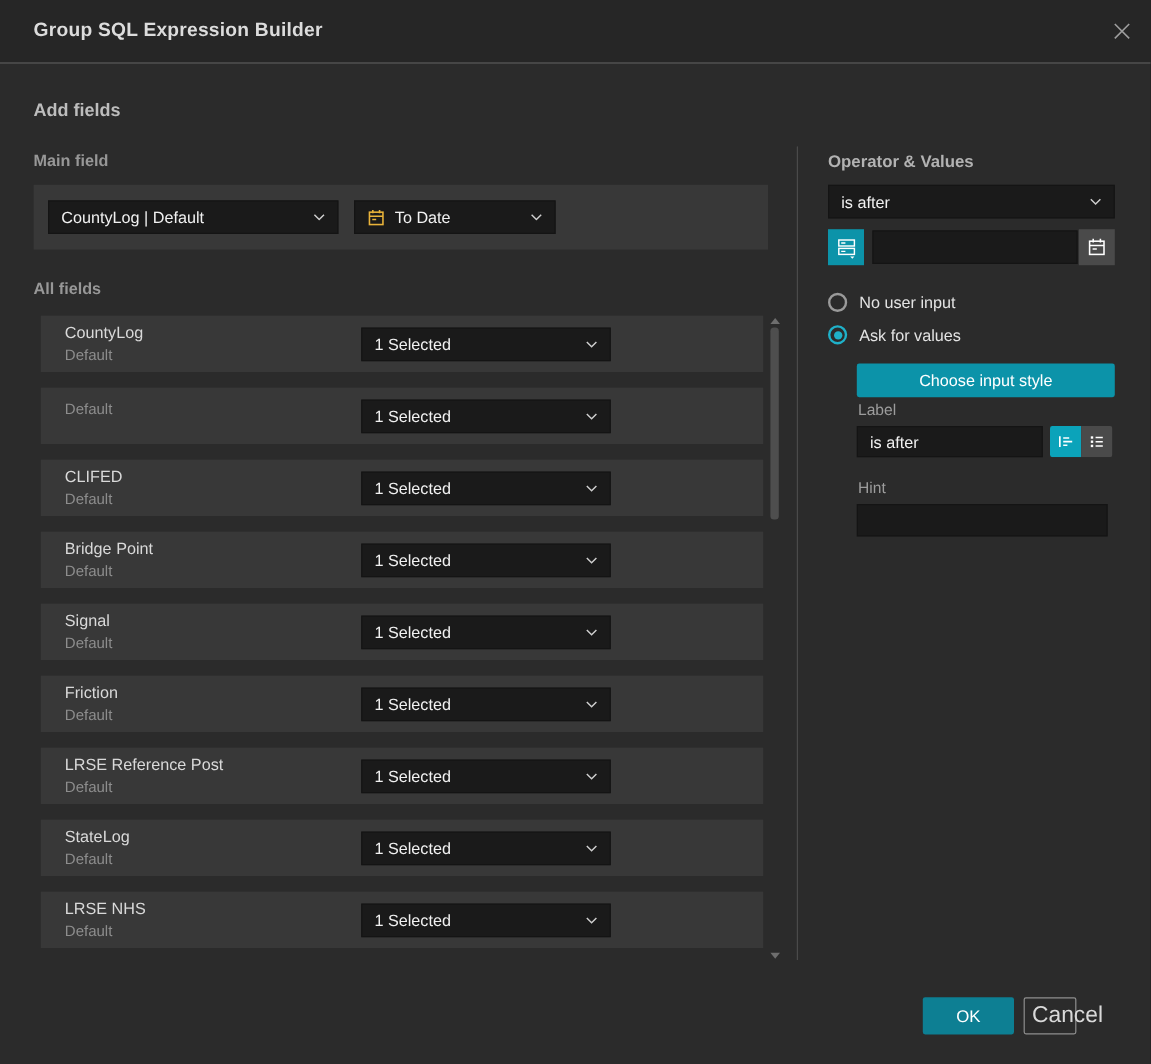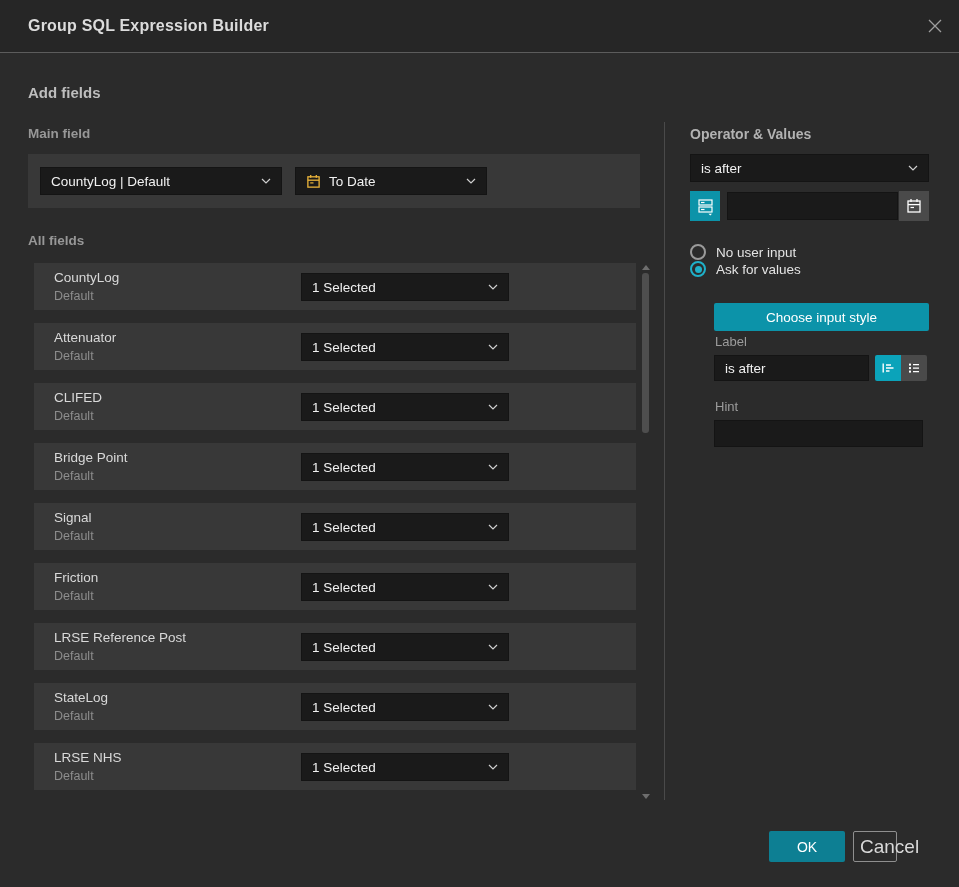--- a/index.html
+++ b/index.html
@@ -34,21 +34,21 @@
     color:#f1f1f1;font-size:13.5px;cursor:pointer;padding:0 10px;
   }
   .select .chev{margin-left:auto;flex:0 0 auto;}
   .txtinput{
     position:absolute;height:28px;background:#1a1a1a;border:1px solid #141414;
     box-sizing:border-box;color:#f1f1f1;font-size:13.5px;padding:0 10px;outline:none;
   }
   
   .main-panel{position:absolute;left:28px;top:154px;width:612px;height:54px;background:#383838;}
   .sel-mainfield{left:12px;top:13px;width:242px;}
-  .sel-todate{left:267px;top:13px;width:192px;}
+  .sel-todate{left:267px;top:13px;width:168px;}
   .sel-todate .cal{margin-right:8px;flex:0 0 auto;display:flex;}
   
   .fields-list{position:absolute;left:34px;top:263px;width:602px;}
   .field-row{
     position:relative;height:47px;margin-bottom:13px;background:#383838;
     box-sizing:border-box;padding:7px 0 0 20px;
   }
   .field-name{font-size:13.5px;color:#d9d9d9;}
   .field-sub{font-size:12.5px;color:#8d8d8d;margin-top:4px;}
   .row-select{left:267px;top:10px;width:208px;}
@@ -66,21 +66,21 @@
   .icon-btn{
     position:absolute;width:30px;height:30px;border:none;cursor:pointer;padding:0;
     display:flex;align-items:center;justify-content:center;box-sizing:border-box;
   }
   .btn-valuetype{left:690px;top:191px;background:#0c93a9;}
   .btn-caldate{left:899px;top:191px;background:#4a4a4a;}
   .inp-value{left:727px;top:192px;width:171px;}
   
   .radio-row{position:absolute;left:690px;display:flex;align-items:center;cursor:pointer;}
   .radio-row-1{top:244px;}
-  .radio-row-2{top:261px;}
+  .radio-row-2{top:271px;}
   .radio-circle{
     width:12px;height:12px;border-radius:50%;border:2.5px solid #9a9a9a;
     background:transparent;flex:0 0 auto;position:relative;
   }
   .radio-circle.checked{border-color:#1fb1c9;}
   .radio-circle.checked::after{
     content:"";position:absolute;left:2.5px;top:2.5px;width:7px;height:7px;
     border-radius:50%;background:#1fb1c9;
   }
   .radio-label{margin-left:10px;font-size:13.5px;color:#e3e3e3;}
@@ -163,21 +163,20 @@
       <div class="field-sub">Default</div>
       <div class="select row-select">
         <span>1 Selected</span>
         <svg class="chev" width="10" height="6" viewBox="0 0 10 6">
           <path d="M1 1 L5 5 L9 1" stroke="#cfcfcf" stroke-width="1.2" fill="none"></path>
         </svg>
       </div>
     </div>
 
     <div class="field-row">
-      <div class="field-name">Attenuator</div>
       <div class="field-sub">Default</div>
       <div class="select row-select">
         <span>1 Selected</span>
         <svg class="chev" width="10" height="6" viewBox="0 0 10 6">
           <path d="M1 1 L5 5 L9 1" stroke="#cfcfcf" stroke-width="1.2" fill="none"></path>
         </svg>
       </div>
     </div>
 
     <div class="field-row">

